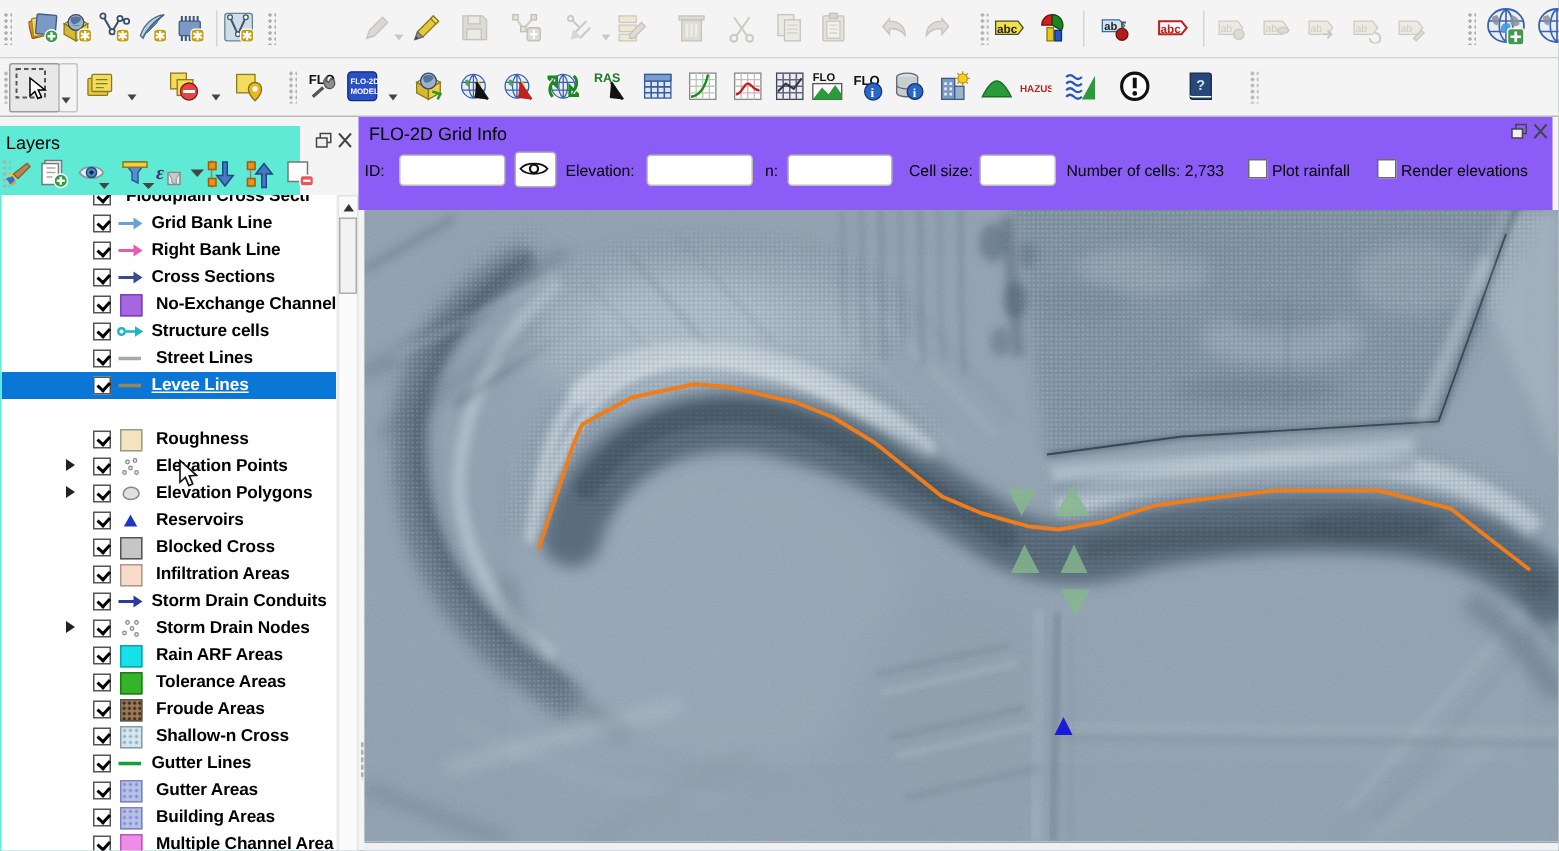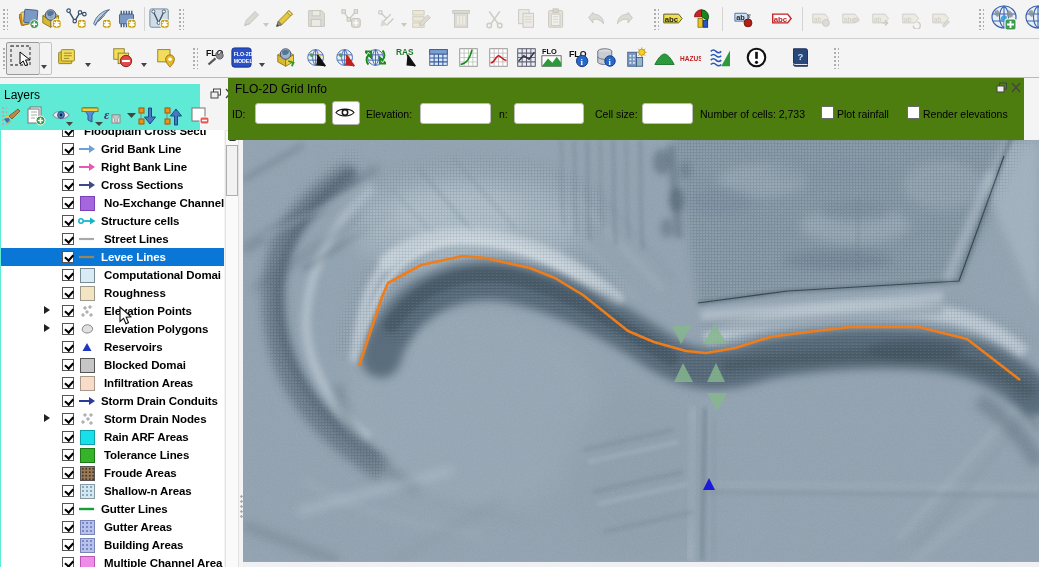--- a/index.html
+++ b/index.html
@@ -503,26 +503,21 @@
         <svg class="abs" style="left:77px;top:4px;width:18px;height:10px" viewBox="0 0 18 10">
           <path d="M1 5h15" stroke="#a8a8a8" stroke-width="2.2"></path>
         </svg>
         <div class="lname" style="left:103px">Street Lines</div>
       </div>
 <div class="row" style="top:118px;background:#0a77d6">
         <div class="ck" style="top:3px"></div>
         <svg class="abs" style="left:77px;top:4px;width:18px;height:10px" viewBox="0 0 18 10">
           <path d="M1 5h15" stroke="#9a8658" stroke-width="2.2"></path>
         </svg>
-        <div class="lname" style="color:#fff;">Levee Lines</div>
-      </div>
-<div class="row" style="top:136px">
-        <div class="ck" style="top:3px"></div>
-        <div class="sw" style="background:#d8ecf6;border:1px solid #7a8a94"></div>
-        <div class="lname" style="left:103px">Computational Domai</div>
+        <div class="lname" style="color:#fff;text-decoration:underline">Levee Lines</div>
       </div>
 <div class="row" style="top:154px">
         <div class="ck" style="top:3px"></div>
         <div class="sw" style="background:#f4e4c2;border:1px solid #9a9a8a"></div>
         <div class="lname" style="left:103px">Roughness</div>
       </div>
 <div class="row" style="top:172px">
         <div class="exp"></div>
         <div class="ck" style="top:3px"></div>
         <svg class="abs" style="left:79px;top:2px;width:14px;height:14px" viewBox="0 0 14 14">
@@ -547,21 +542,21 @@
 <div class="row" style="top:208px">
         <div class="ck" style="top:3px"></div>
         <svg class="abs" style="left:79px;top:2px;width:14px;height:14px" viewBox="0 0 14 14">
           <path d="M7 3l4.5 8h-9z" fill="#2038c0"></path>
         </svg>
         <div class="lname" style="left:103px">Reservoirs</div>
       </div>
 <div class="row" style="top:226px">
         <div class="ck" style="top:3px"></div>
         <div class="sw" style="background:#c6c6c6;border:1px solid #555"></div>
-        <div class="lname" style="left:103px">Blocked Domai</div>
+        <div class="lname" style="left:103px">Blocked Cross</div>
       </div>
 <div class="row" style="top:244px">
         <div class="ck" style="top:3px"></div>
         <div class="sw" style="background:#f8dbc8;border:1px solid #a89a8a"></div>
         <div class="lname" style="left:103px">Infiltration Areas</div>
       </div>
 <div class="row" style="top:262px">
         <div class="ck" style="top:3px"></div>
         <svg class="abs" style="left:77px;top:4px;width:18px;height:10px" viewBox="0 0 18 10">
           <path d="M1 5h12" stroke="#2a3a9a" stroke-width="2"></path>
@@ -584,31 +579,31 @@
         <div class="lname" style="left:103px">Storm Drain Nodes</div>
       </div>
 <div class="row" style="top:298px">
         <div class="ck" style="top:3px"></div>
         <div class="sw" style="background:#18e0ea;border:1px solid #10a0a8"></div>
         <div class="lname" style="left:103px">Rain ARF Areas</div>
       </div>
 <div class="row" style="top:316px">
         <div class="ck" style="top:3px"></div>
         <div class="sw" style="background:#35b42a;border:1px solid #1d7a16"></div>
-        <div class="lname" style="left:103px">Tolerance Lines</div>
+        <div class="lname" style="left:103px">Tolerance Areas</div>
       </div>
 <div class="row" style="top:334px">
         <div class="ck" style="top:3px"></div>
         <div class="sw" style="background:#9a7a58;border:1px solid #555;background-image:radial-gradient(#4a3520 1px,transparent 1.1px);background-size:3.5px 3.5px"></div>
         <div class="lname" style="left:103px">Froude Areas</div>
       </div>
 <div class="row" style="top:352px">
         <div class="ck" style="top:3px"></div>
         <div class="sw" style="background:#d4e8f2;border:1px solid #8a9aa4;background-image:radial-gradient(#88a8c0 1px,transparent 1.1px);background-size:4px 4px"></div>
-        <div class="lname" style="left:103px">Shallow-n Areas</div>
+        <div class="lname" style="left:103px">Shallow-n Cross</div>
       </div>
 <div class="row" style="top:370px">
         <div class="ck" style="top:3px"></div>
         <svg class="abs" style="left:77px;top:4px;width:18px;height:10px" viewBox="0 0 18 10">
           <path d="M1 5h15" stroke="#14a038 " stroke-width="2.4"></path>
         </svg>
         <div class="lname">Gutter Lines</div>
       </div>
 <div class="row" style="top:406px">
         <div class="ck" style="top:3px"></div>
@@ -634,21 +629,21 @@
 <div class="abs" style="left:0px;top:14px;width:12px;height:51px;background:#f2f2f2;border:1px solid #aeaeae;box-sizing:border-box"></div>
 </div>
 
 <div class="hdl" style="left:240px;top:410px;width:3px;height:26px;background-size:3px 5px"></div>
 
 <svg class="abs" style="left:119px;top:222px;width:13px;height:20px" viewBox="0 0 13 20">
       <path d="M1 1v14.5l3.6-3.2 2.3 5.4 2.6-1.1-2.3-5.3 4.8-.4z" fill="#fff" stroke="#111" stroke-width="1.1"></path>
     </svg>
 </div>
 
-<div class="abs" id="gpanel" style="left:228px;top:78px;width:796px;height:62px;background:#4d7c0f">
+<div class="abs" id="gpanel" style="left:239px;top:78px;width:796px;height:62px;background:#8b5cf6">
 <div class="lbl" style="left:7px;top:4px;font-size:12px">FLO-2D Grid Info</div>
 <svg class="abs" style="left:768px;top:4px;width:12px;height:11px" viewBox="0 0 12 11">
       <rect x="3.5" y="1" width="7" height="6" fill="none" stroke="#444"></rect>
       <rect x="1" y="4" width="7" height="6" fill="#f0f0f0" stroke="#444"></rect>
     </svg>
 <svg class="abs" style="left:782px;top:4px;width:12px;height:11px" viewBox="0 0 12 11">
       <path d="M2 1l8 9M10 1l-8 9" stroke="#444" stroke-width="1.3"></path>
     </svg>
 <div class="lbl" style="left:4px;top:30px">ID:</div>
 <div class="inp" style="left:27px;top:25px;width:69px"></div>

